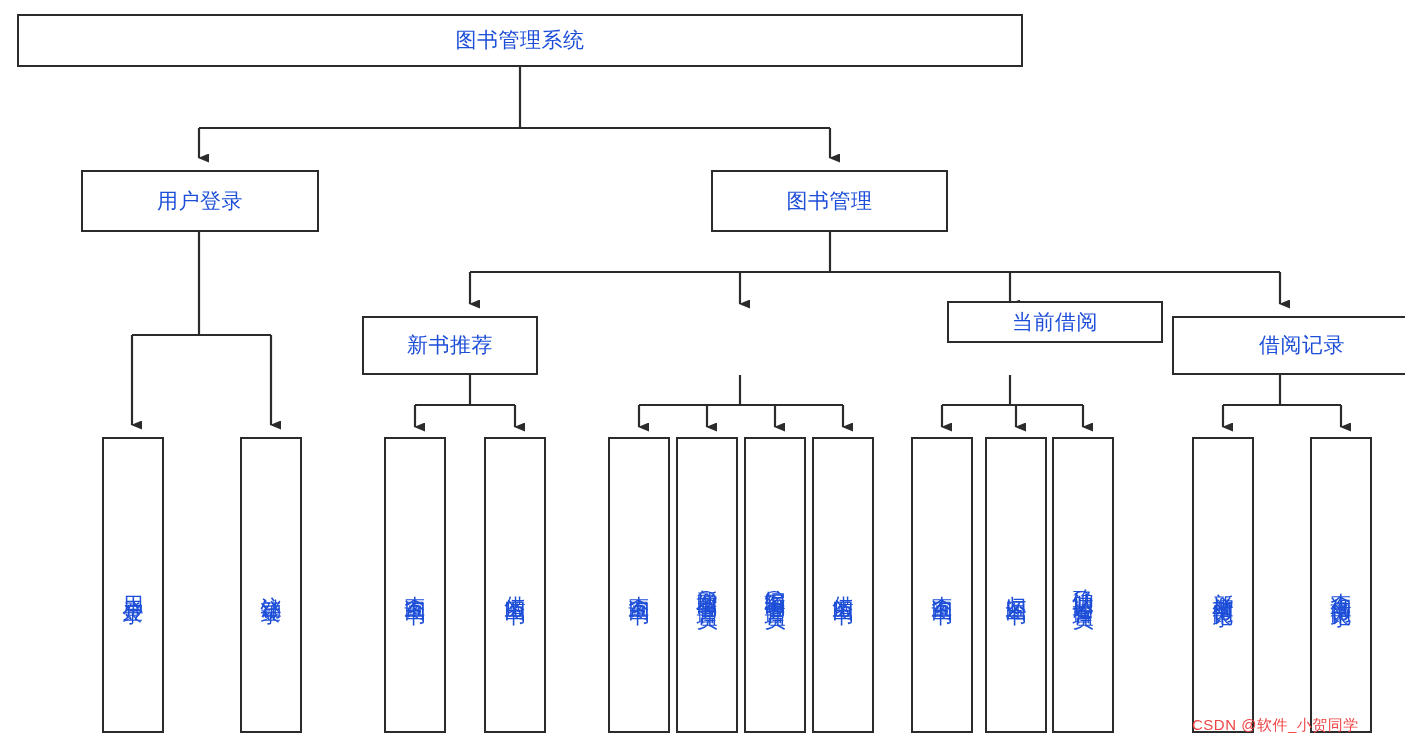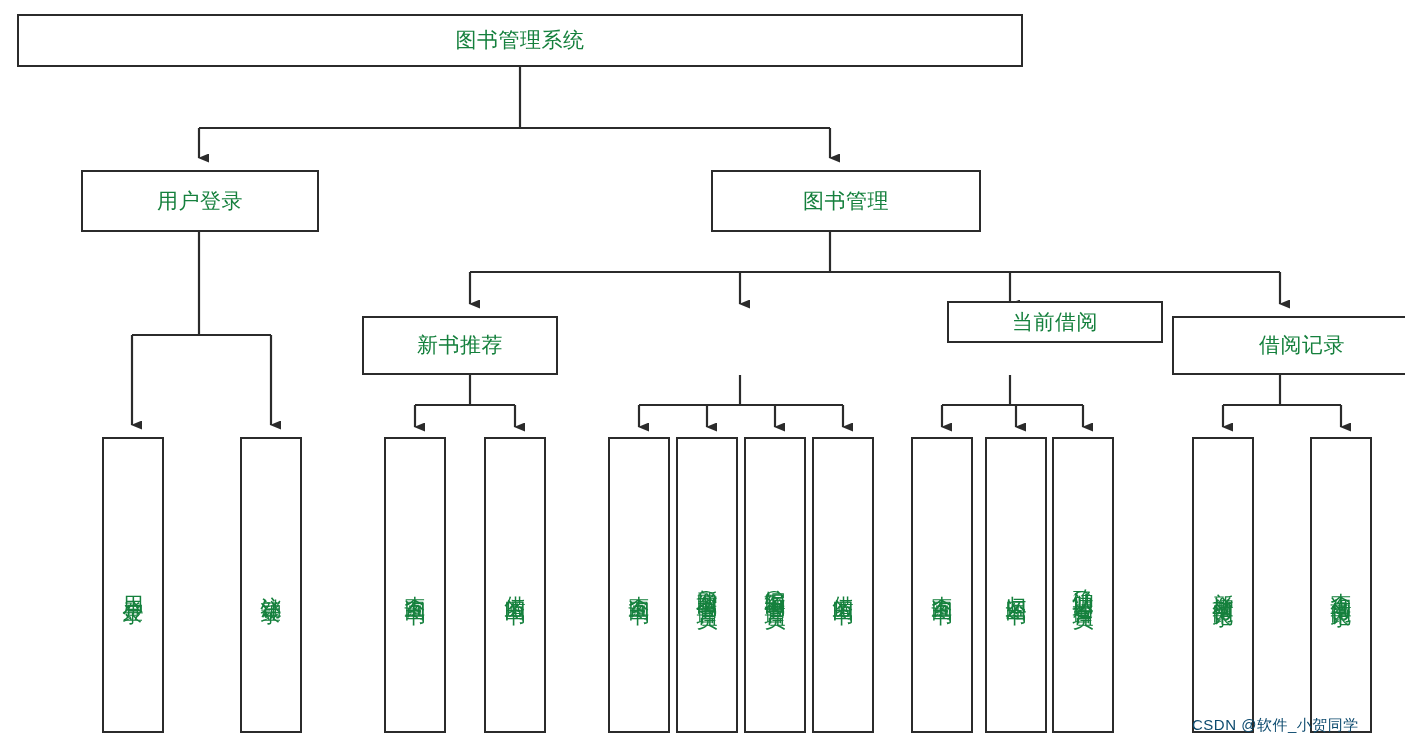--- a/index.html
+++ b/index.html
@@ -27,21 +27,21 @@
     height: 747px;
   }
   .node {
     position: absolute;
     box-sizing: border-box;
     background: #ffffff;
     border: 2px solid #2b2b2b;
     display: flex;
     align-items: center;
     justify-content: center;
-    color: #15803d;
+    color: #1d4ed8;
   }
   .node-label {
     font-size: 21px;
     line-height: 1.18;
     letter-spacing: 0.5px;
     white-space: pre-wrap;
     text-align: center;
   }
   .node.vertical .node-label {
     writing-mode: vertical-rl;
@@ -52,21 +52,21 @@
     text-align: center;
   }
   .node.vertical {
     align-items: center;
     justify-content: center;
     padding: 4px 0;
   }
   .watermark {
     position: absolute;
     font-size: 15px;
-    color: #0c4a6e;
+    color: #ef4444;
     letter-spacing: 0.5px;
     white-space: nowrap;
     pointer-events: none;
   }
 </style>
 </head>
 <body>
 
 <div id="diagram-root">
 
@@ -133,25 +133,25 @@
   </svg>
 
   <div class="node" style="left: 17px; top: 14px; width: 1006px; height: 53px;">
     <span class="node-label">图书管理系统</span>
   </div>
 
   <div class="node" style="left: 81px; top: 170px; width: 238px; height: 62px;">
     <span class="node-label">用户登录</span>
   </div>
 
-  <div class="node" style="left: 711px; top: 170px; width: 270px; height: 62px;">
+  <div class="node" style="left: 711px; top: 170px; width: 237px; height: 62px;">
     <span class="node-label">图书管理</span>
   </div>
 
-  <div class="node" style="left: 362px; top: 316px; width: 196px; height: 59px;">
+  <div class="node" style="left: 362px; top: 316px; width: 176px; height: 59px;">
     <span class="node-label">新书推荐</span>
   </div>
 
 
   <div class="node" style="left: 902px; top: 301px; width: 216px; height: 42px; margin-left: 45px;">
     <span class="node-label">当前借阅</span>
   </div>
 
   <div class="node" style="left: 1172px; top: 316px; width: 260px; height: 59px;">
     <span class="node-label">借阅记录</span>

